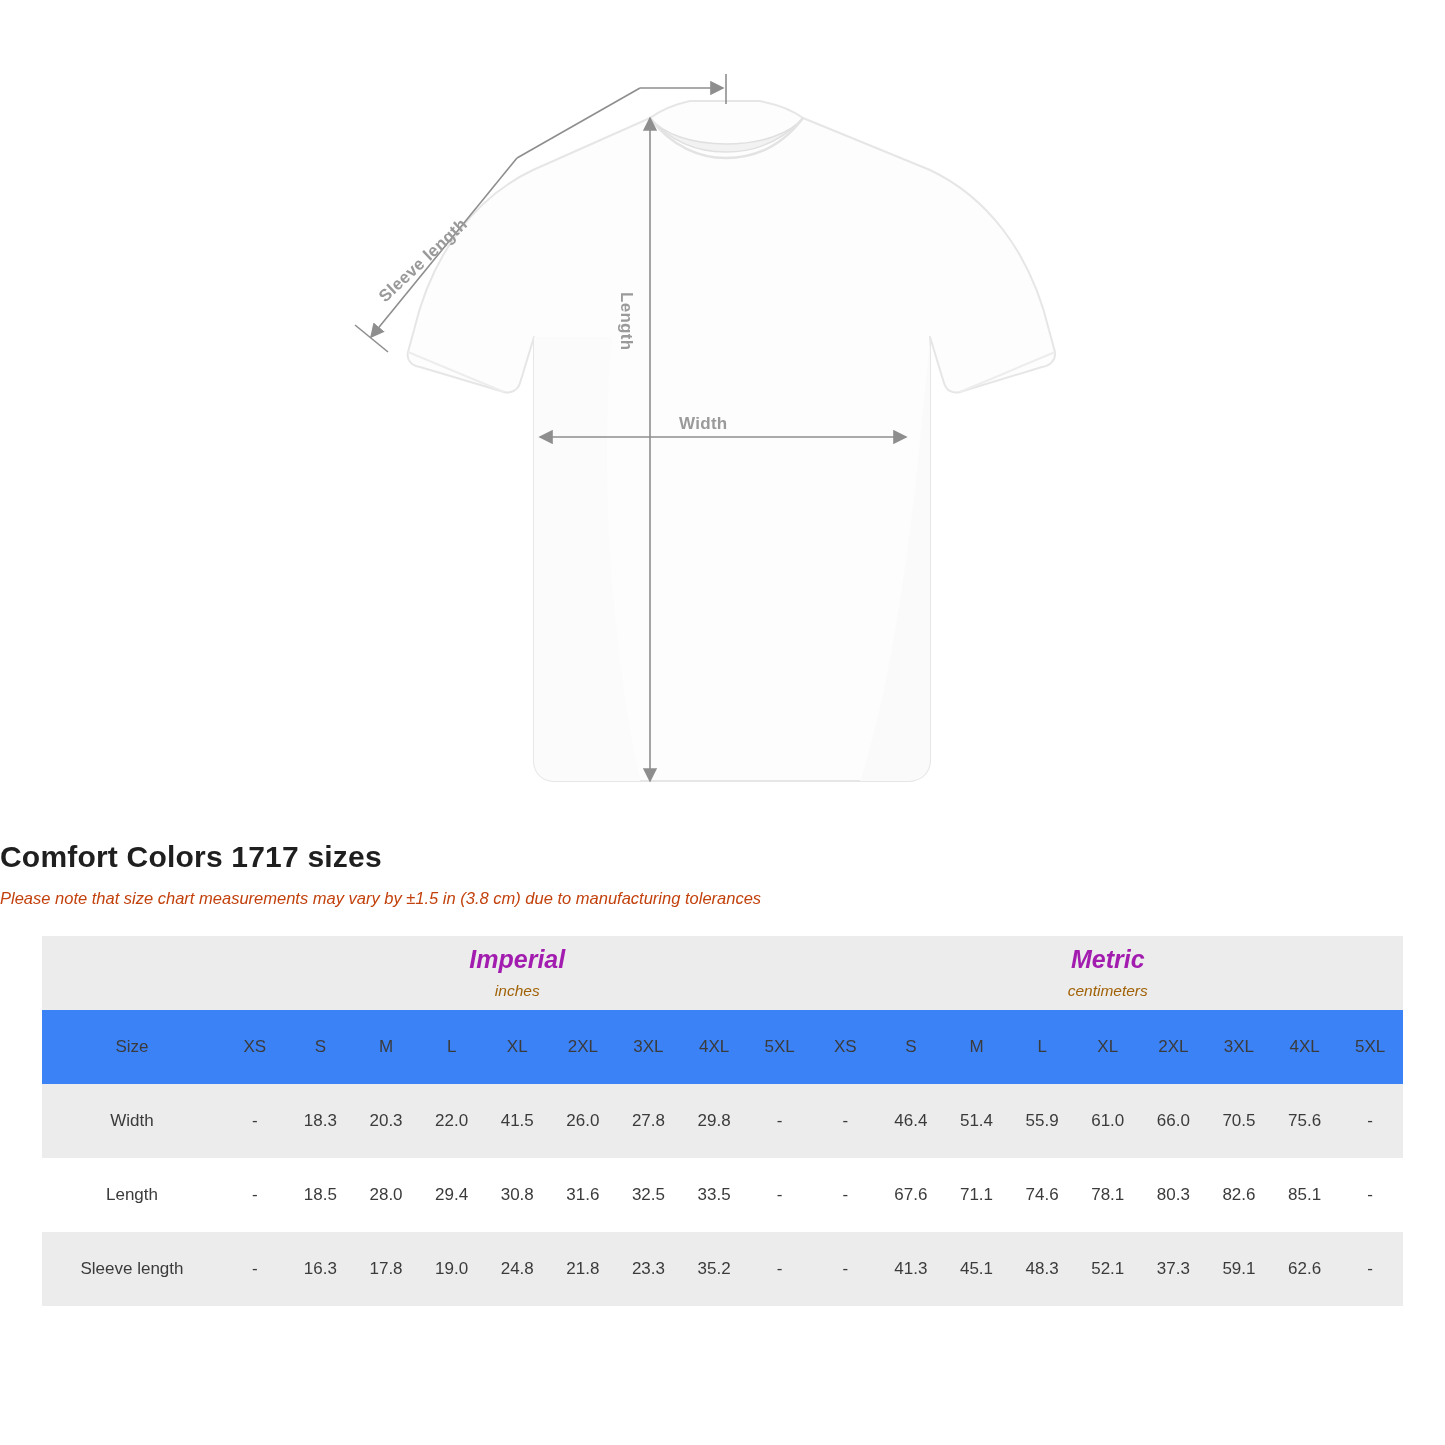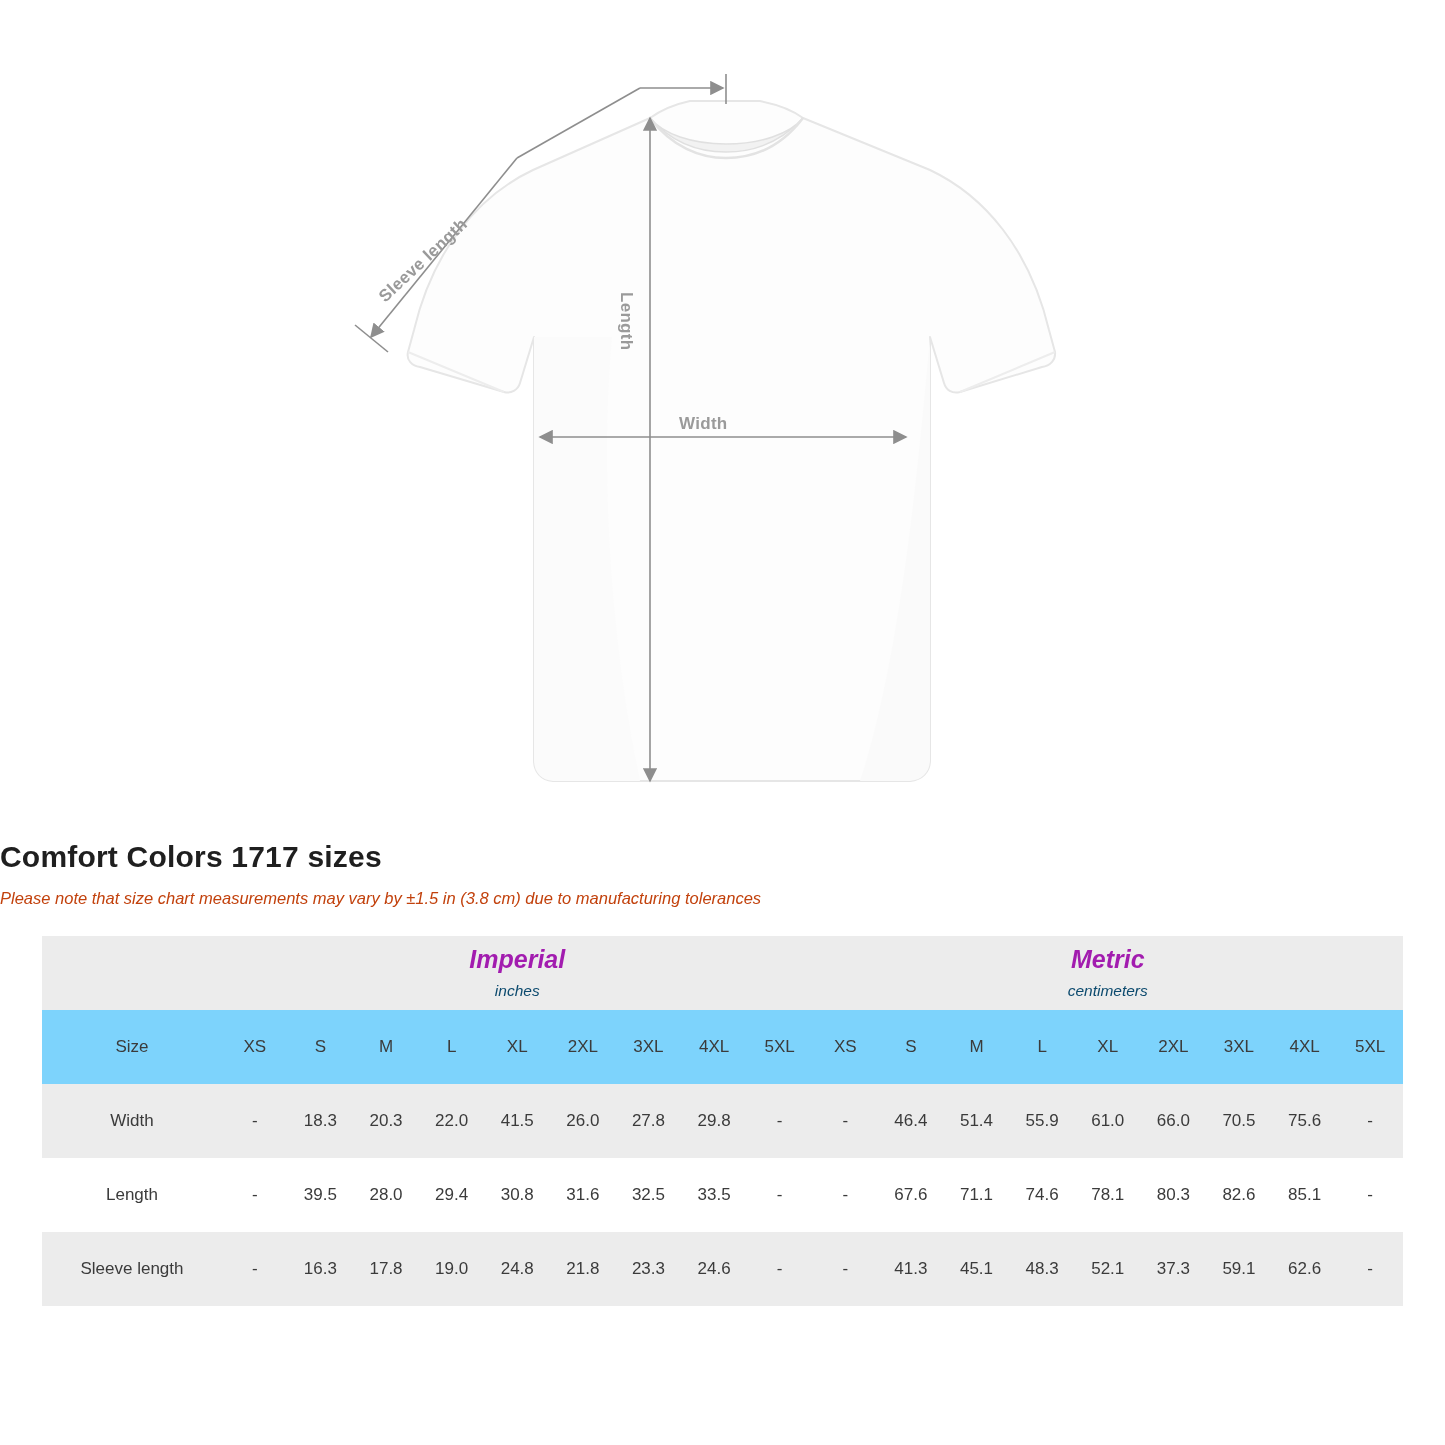--- a/index.html
+++ b/index.html
@@ -100,25 +100,25 @@
   .unit-sys {
     font-size: 25px;
     font-style: italic;
     font-weight: bold;
     color: #a21caf;
     line-height: 1.1;
   }
   .unit-sub {
     font-size: 15.5px;
     font-style: italic;
-    color: #0c4a6e;
+    color: #a16207;
     margin-top: 8px;
   }
   .col-head-row td {
-    background: #7dd3fc;
+    background: #3b82f6;
     font-weight: bold;
     color: #2b2b2b;
     font-size: 17.5px;
   }
   .row-label {
     font-weight: bold;
     font-size: 18px;
     color: #2b2b2b;
   }
   tr.shade td {
@@ -269,21 +269,21 @@
           <td>61.0</td>
           <td>66.0</td>
           <td>70.5</td>
           <td>75.6</td>
           <td>-</td>
         </tr>
 
         <tr class="plain">
           <td class="row-label">Length</td>
           <td>-</td>
-          <td>39.5</td>
+          <td>18.5</td>
           <td>28.0</td>
           <td>29.4</td>
           <td>30.8</td>
           <td>31.6</td>
           <td>32.5</td>
           <td>33.5</td>
           <td>-</td>
           <td>-</td>
           <td>67.6</td>
           <td>71.1</td>
@@ -297,21 +297,21 @@
 
         <tr class="shade">
           <td class="row-label">Sleeve length</td>
           <td>-</td>
           <td>16.3</td>
           <td>17.8</td>
           <td>19.0</td>
           <td>24.8</td>
           <td>21.8</td>
           <td>23.3</td>
-          <td>24.6</td>
+          <td>35.2</td>
           <td>-</td>
           <td>-</td>
           <td>41.3</td>
           <td>45.1</td>
           <td>48.3</td>
           <td>52.1</td>
           <td>37.3</td>
           <td>59.1</td>
           <td>62.6</td>
           <td>-</td>

